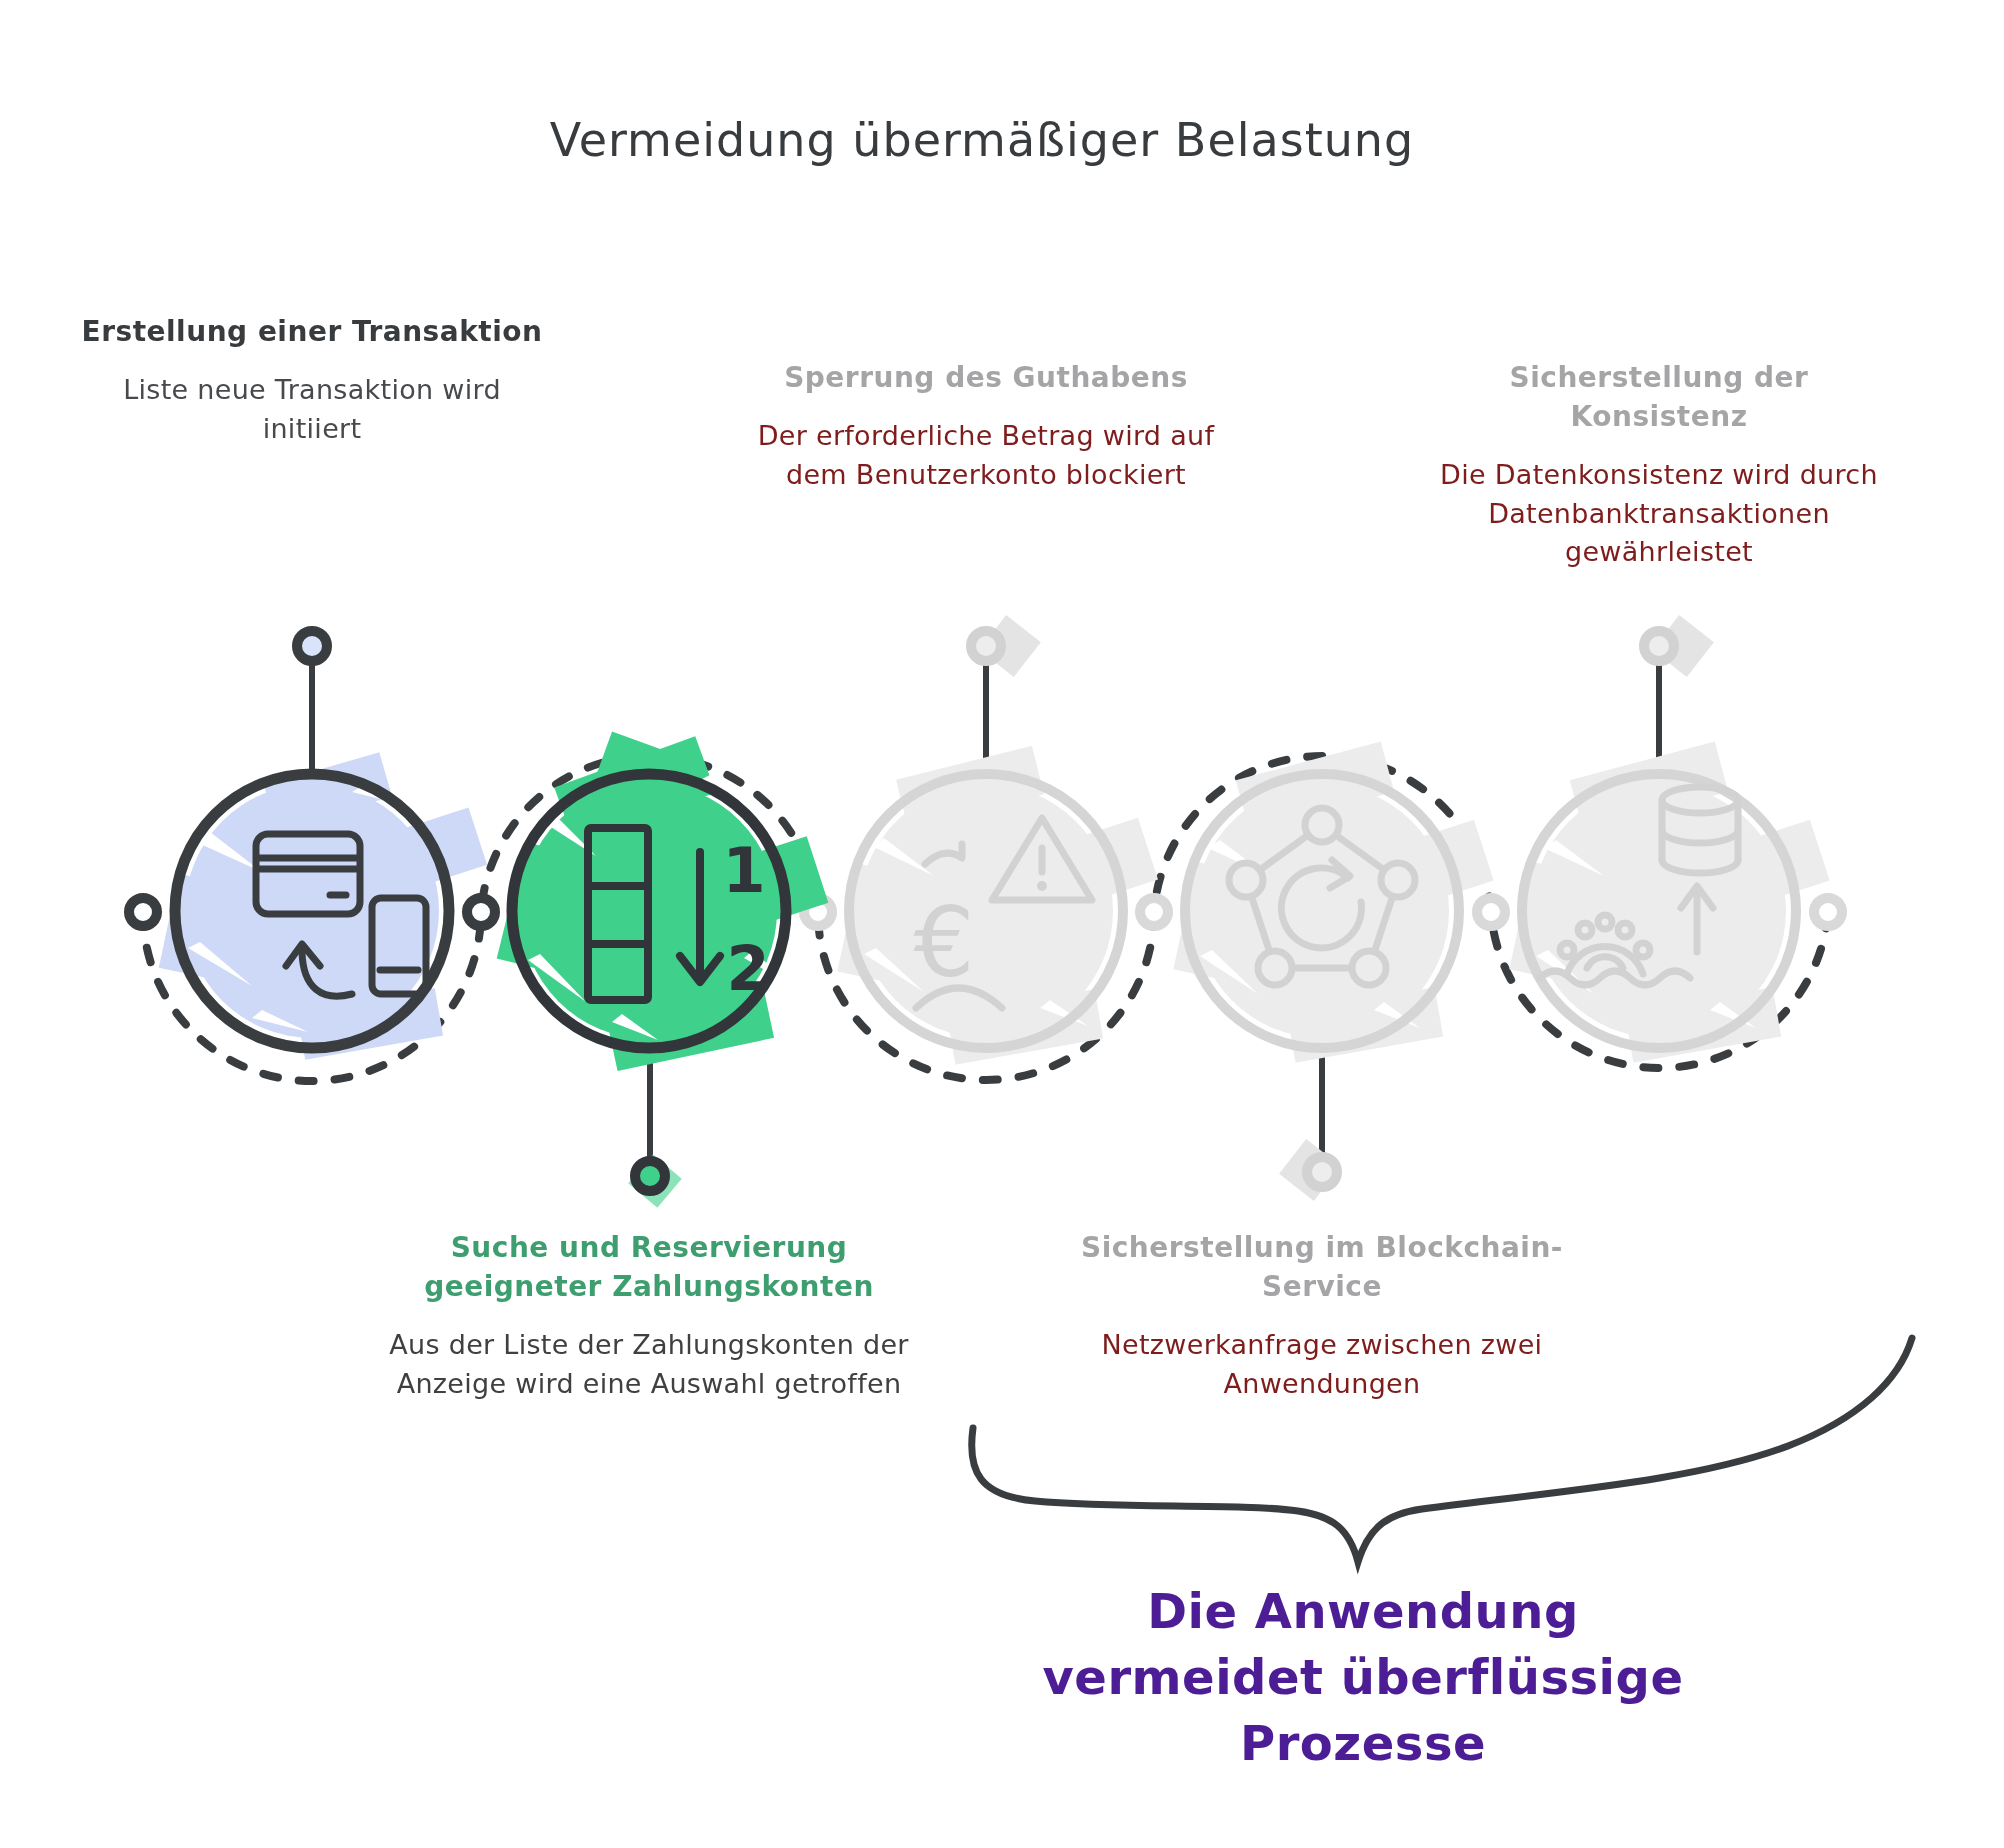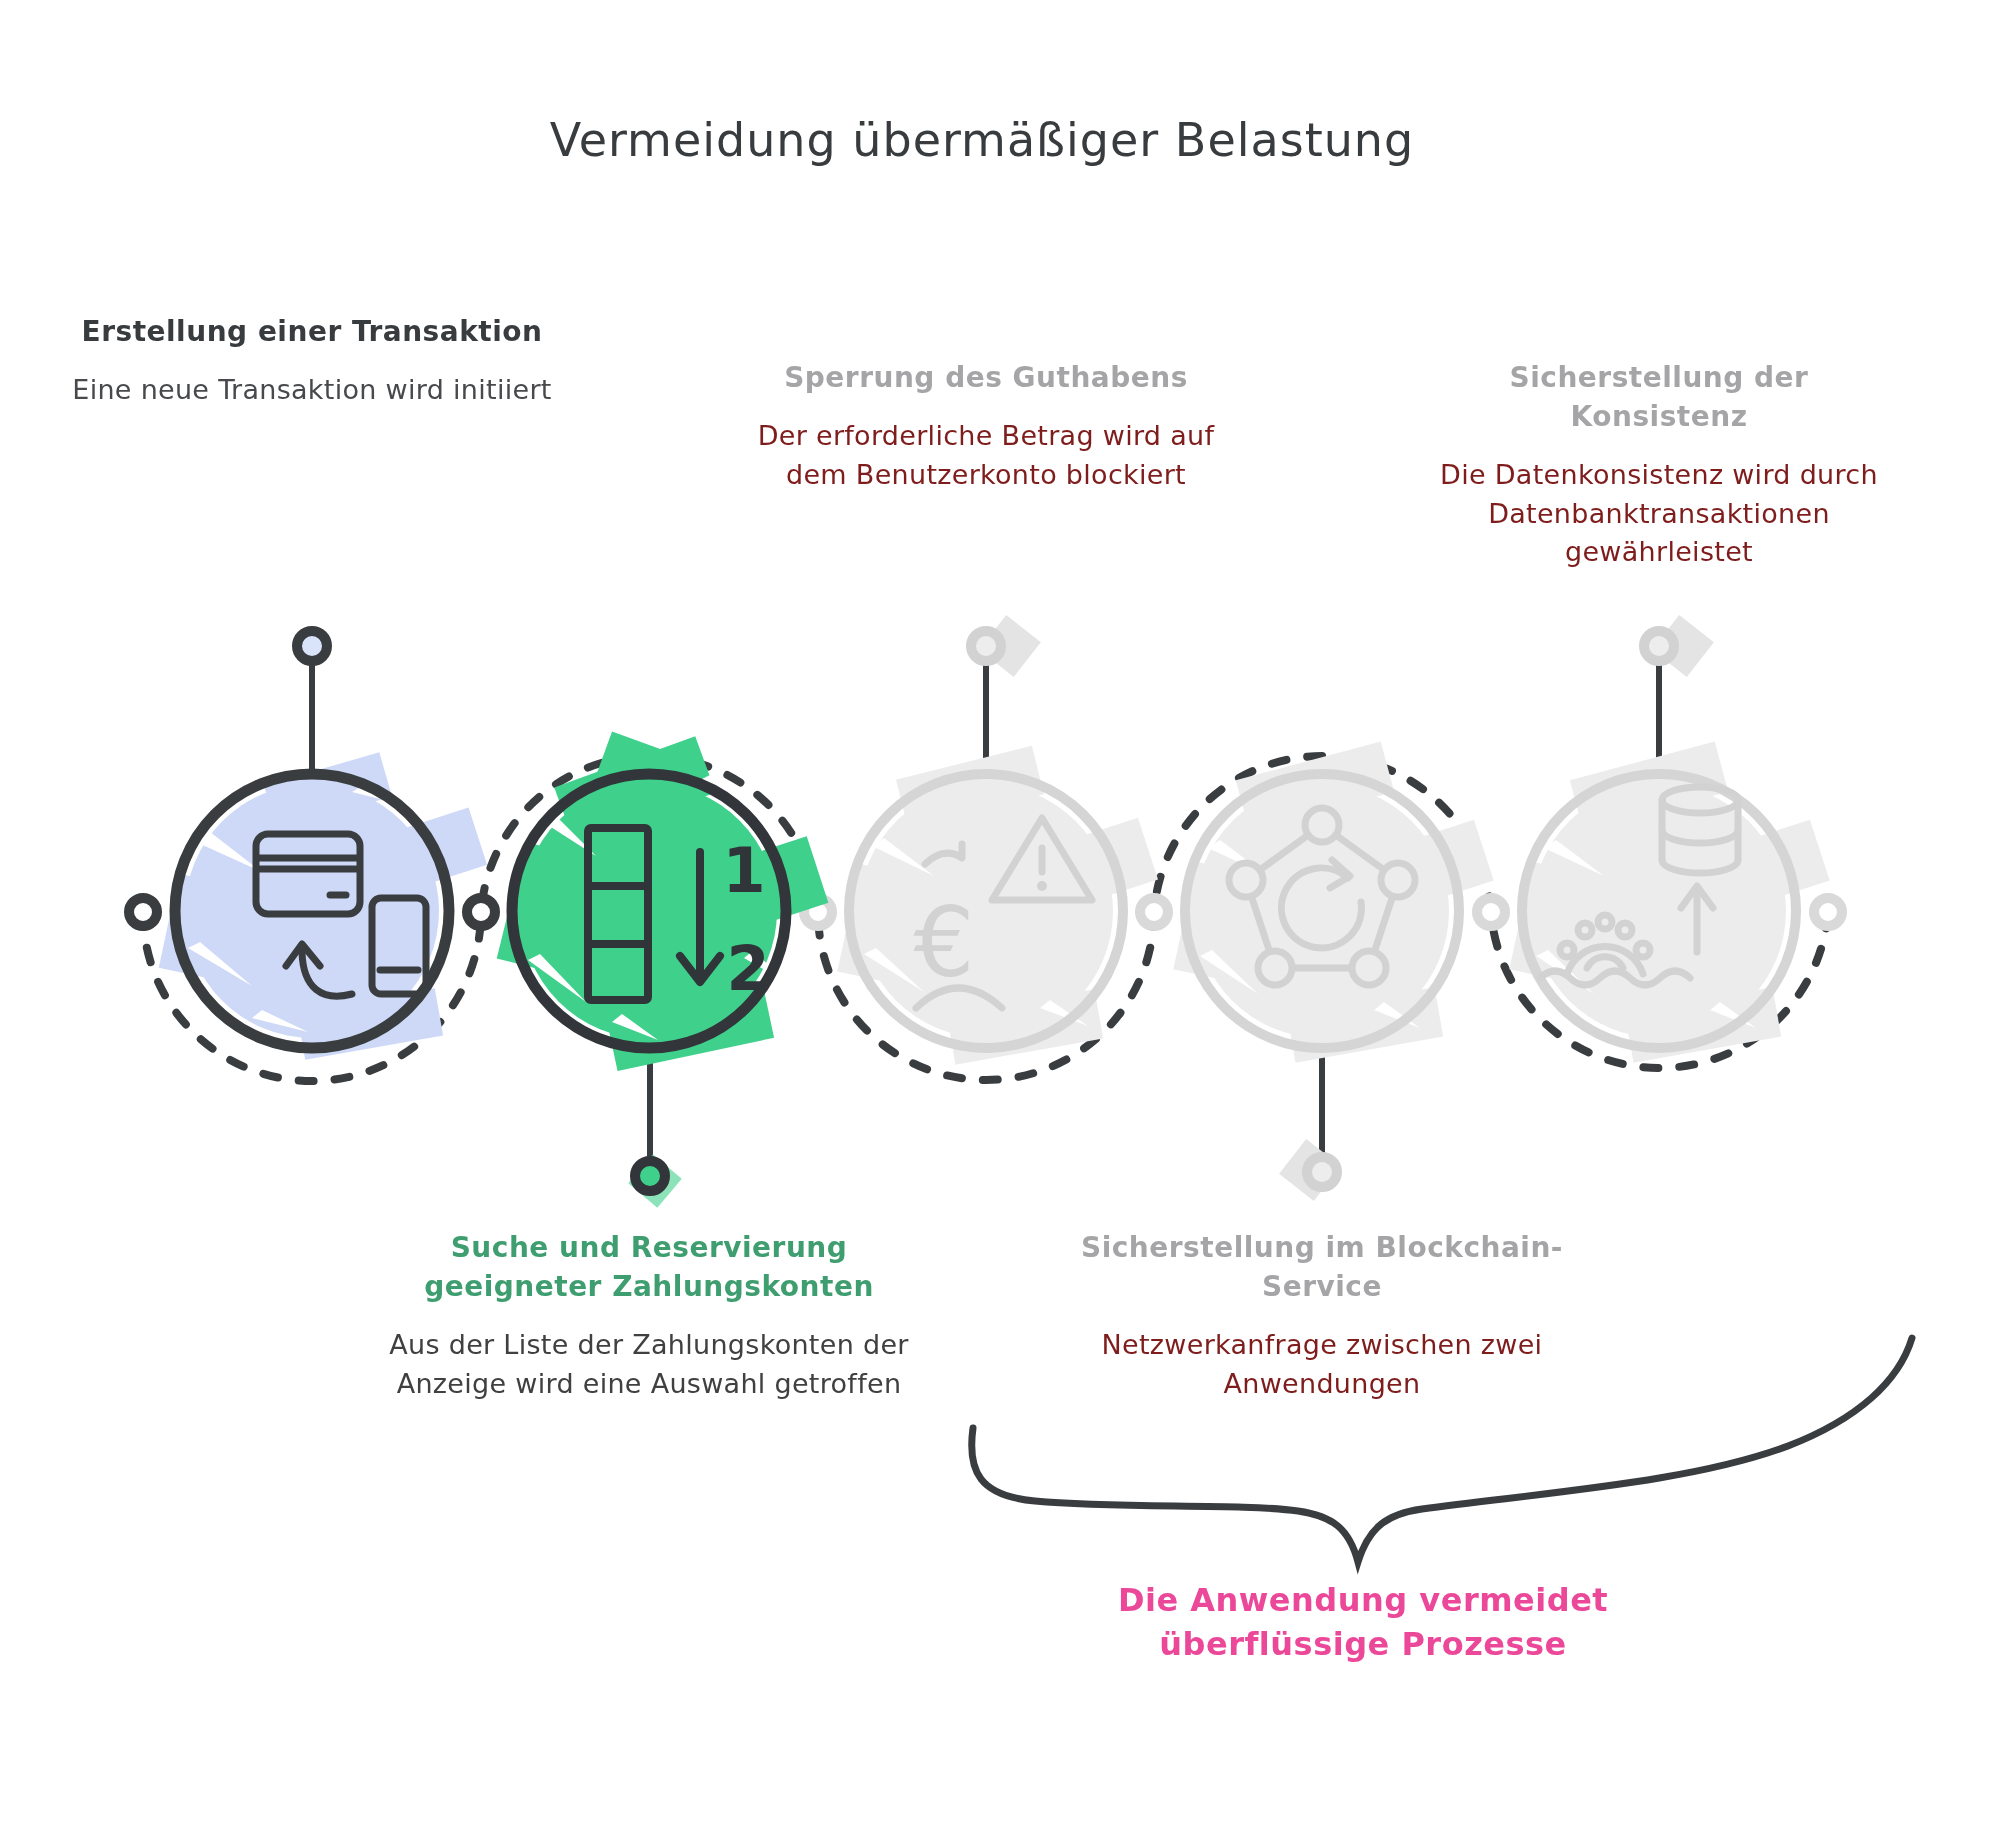--- a/index.html
+++ b/index.html
@@ -11,21 +11,21 @@
   .txt{position:absolute;transform:translateX(-50%);text-align:center;}
   .title{font-size:46px;font-weight:normal;line-height:1.42;color:#393c3f;letter-spacing:1px;}
   .step-heading{font-size:28px;font-weight:bold;line-height:1.4;margin:0;letter-spacing:0.5px;}
   .step-desc{font-size:27px;line-height:1.42;margin:20px 0 0 0;letter-spacing:0.3px;}
   .dark .step-heading{color:#393c3f;}
   .dark .step-desc{color:#47494c;}
   .green .step-heading{color:#3f9e70;text-align:center;}
   .green .step-desc{color:#404040;}
   .gray .step-heading{color:#a5a5a7;}
   .gray .step-desc{color:#7f1d1d;}
-  .brace-label{font-size:32px;font-weight:bold;line-height:1.38;color:#ec4899;letter-spacing:0.5px;}
+  .brace-label{font-size:48px;font-weight:bold;line-height:1.38;color:#4c1d95;letter-spacing:0.5px;}
   .icon-num{font-family:"DejaVu Sans","Liberation Sans",sans-serif;font-weight:600;}
 </style>
 </head>
 <body>
 
 <div class="canvas">
 
   <svg class="gfx" width="2004" height="1848" viewBox="0 0 2004 1848">
 
     <path d="M 143 912
@@ -210,21 +210,21 @@
              C 1332 1516 1349 1528 1358 1562
              C 1369 1527 1387 1514 1422 1509
              C 1560 1491 1695 1481 1788 1446
              C 1858 1419 1899 1381 1912 1338" fill="none" stroke="#3a3d40" stroke-width="7" stroke-linecap="round"></path>
   </svg>
 
   <div class="txt title" style="left:982px;top:108px;width:920px;">Vermeidung übermäßiger Belastung</div>
 
   <div class="txt dark" style="left:312px;top:312px;width:480px;">
     <h2 class="step-heading">Erstellung einer Transaktion</h2>
-    <p class="step-desc">Eine neue Transaktion wird initiiert</p>
+    <p class="step-desc">Liste neue Transaktion wird initiiert</p>
   </div>
 
   <div class="txt gray" style="left:986px;top:358px;width:470px;">
     <h2 class="step-heading">Sperrung des Guthabens</h2>
     <p class="step-desc">Der erforderliche Betrag wird auf dem Benutzerkonto blockiert</p>
   </div>
 
   <div class="txt gray" style="left:1659px;top:358px;width:470px;">
     <h2 class="step-heading">Sicherstellung der Konsistenz</h2>
     <p class="step-desc">Die Datenkonsistenz wird durch Datenbanktransaktionen gewährleistet</p>

